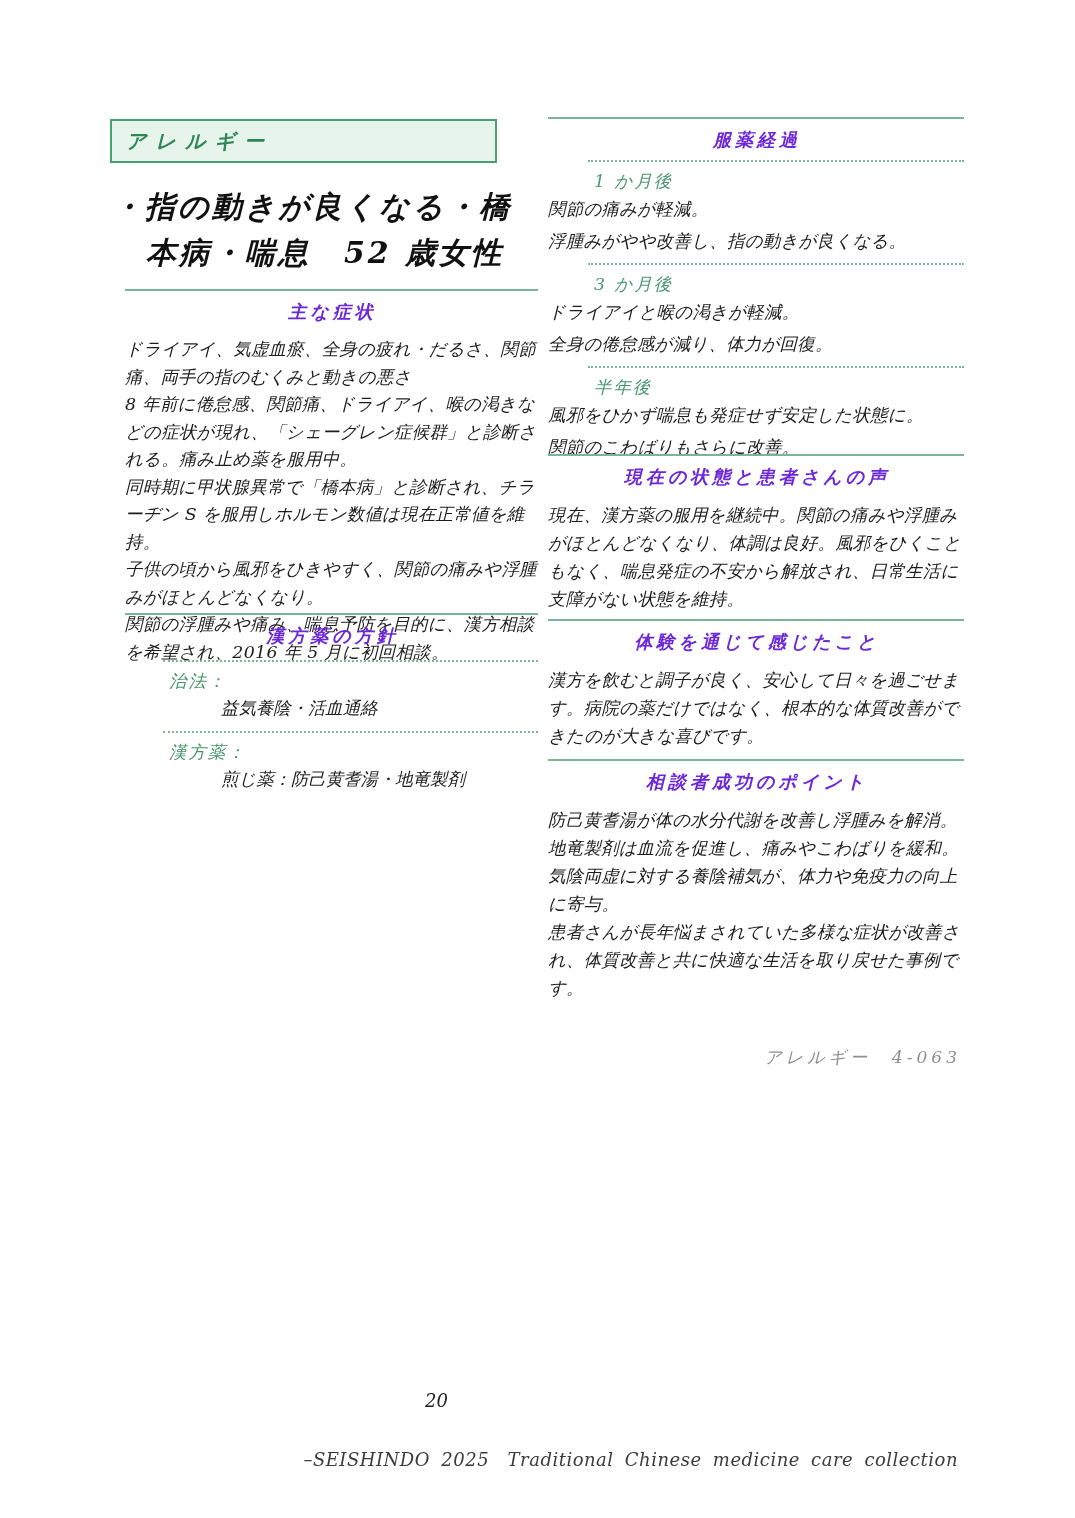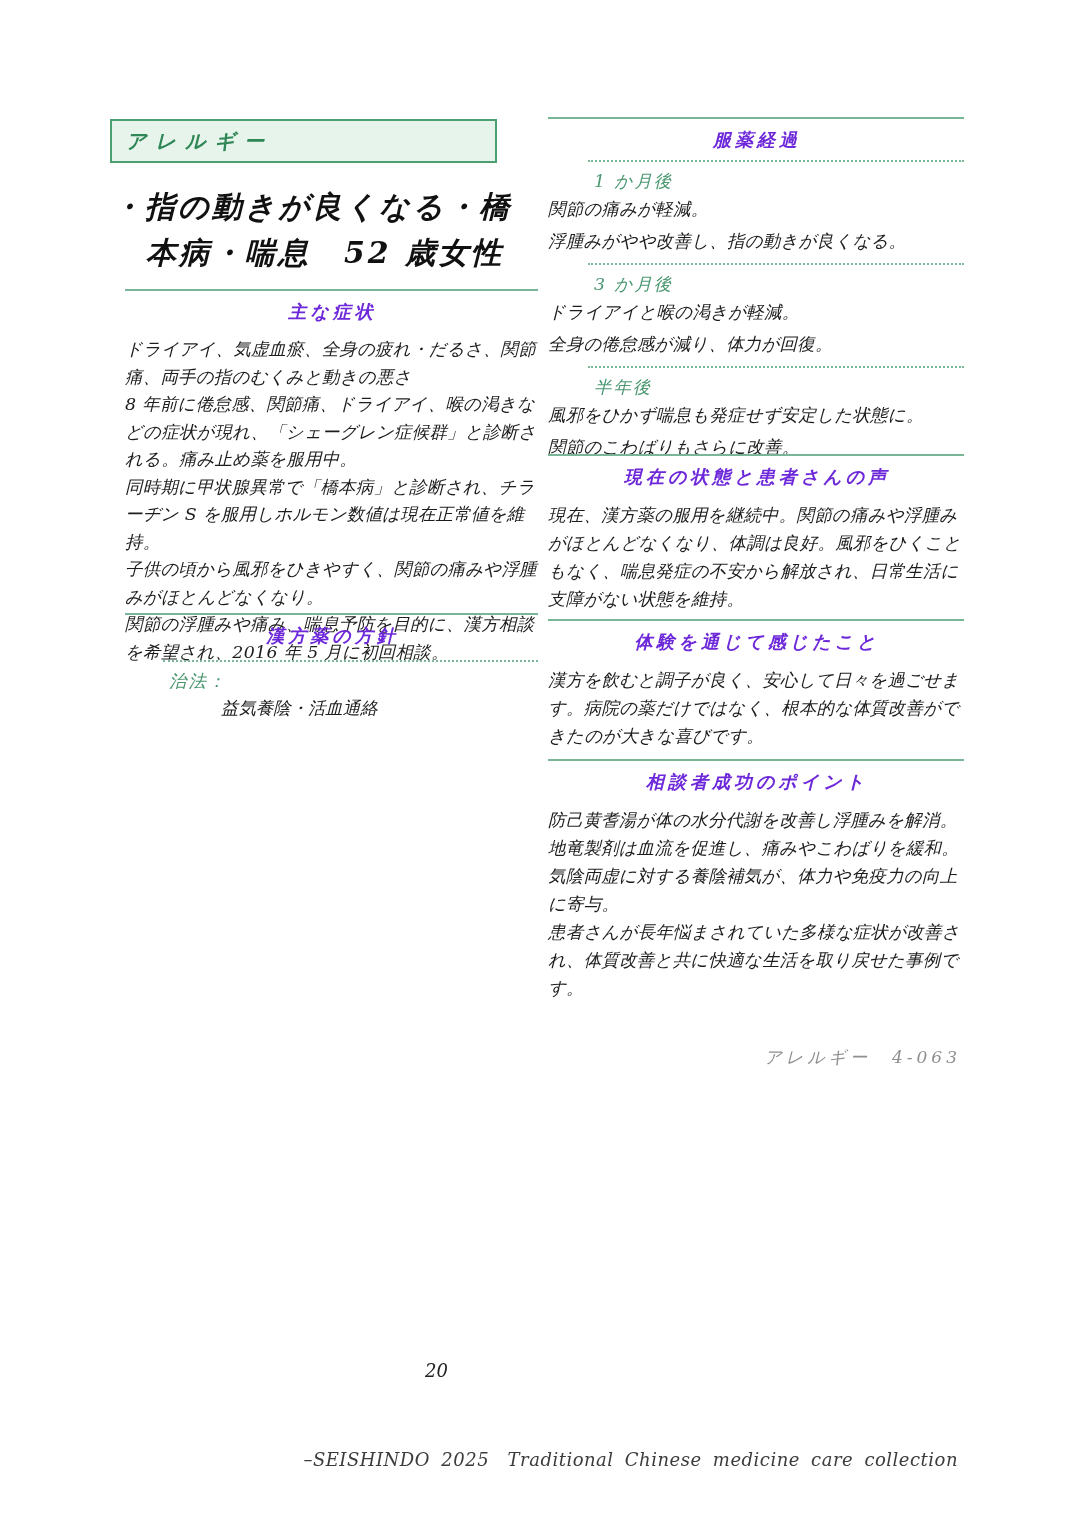--- a/index.html
+++ b/index.html
@@ -71,21 +71,21 @@
     margin-top:4px;
     font-size:17.4px; line-height:27.5px; letter-spacing:0.3px;
   }
   
   .ref {
     position:absolute; left:548px; top:1046px; width:413px;
     text-align:right; color:#8f8f8f;
     font-size:17px; letter-spacing:4px;
   }
   .pageno {
-    position:absolute; left:0; top:1360px; width:873px;
+    position:absolute; left:0; top:1390px; width:873px;
     text-align:center; font-size:18px; color:#222;
   }
   .imprint {
     position:absolute; left:0; top:1448px; width:958px;
     text-align:right; font-size:18px; color:#3c3c3c;
     word-spacing:5px; letter-spacing:0.5px;
   }
 </style>
 </head>
 <body>
@@ -110,20 +110,25 @@
     </div>
   </div>
 
   <div class="sec" style="left:125px; top:613px; width:413px;">
     <h2>漢方薬の方針</h2>
 
     <div>
       <div class="dotted"></div>
       <div class="plabel">治法：</div>
       <div class="pvalue">益気養陰・活血通絡</div>
+    </div>
+    <div>
+      <div class="dotted"></div>
+      <div class="plabel">漢方薬：</div>
+      <div class="pvalue">煎じ薬：防己黄耆湯・地竜製剤</div>
     </div>
   </div>
 
   <div class="sec rcol" style="left:548px; top:117px; width:416px;">
     <h2>服薬経過</h2>
 
     <div class="entry">
       <div class="dotted"></div>
       <div class="period">1 か月後</div>
       <p>関節の痛みが軽減。</p>

